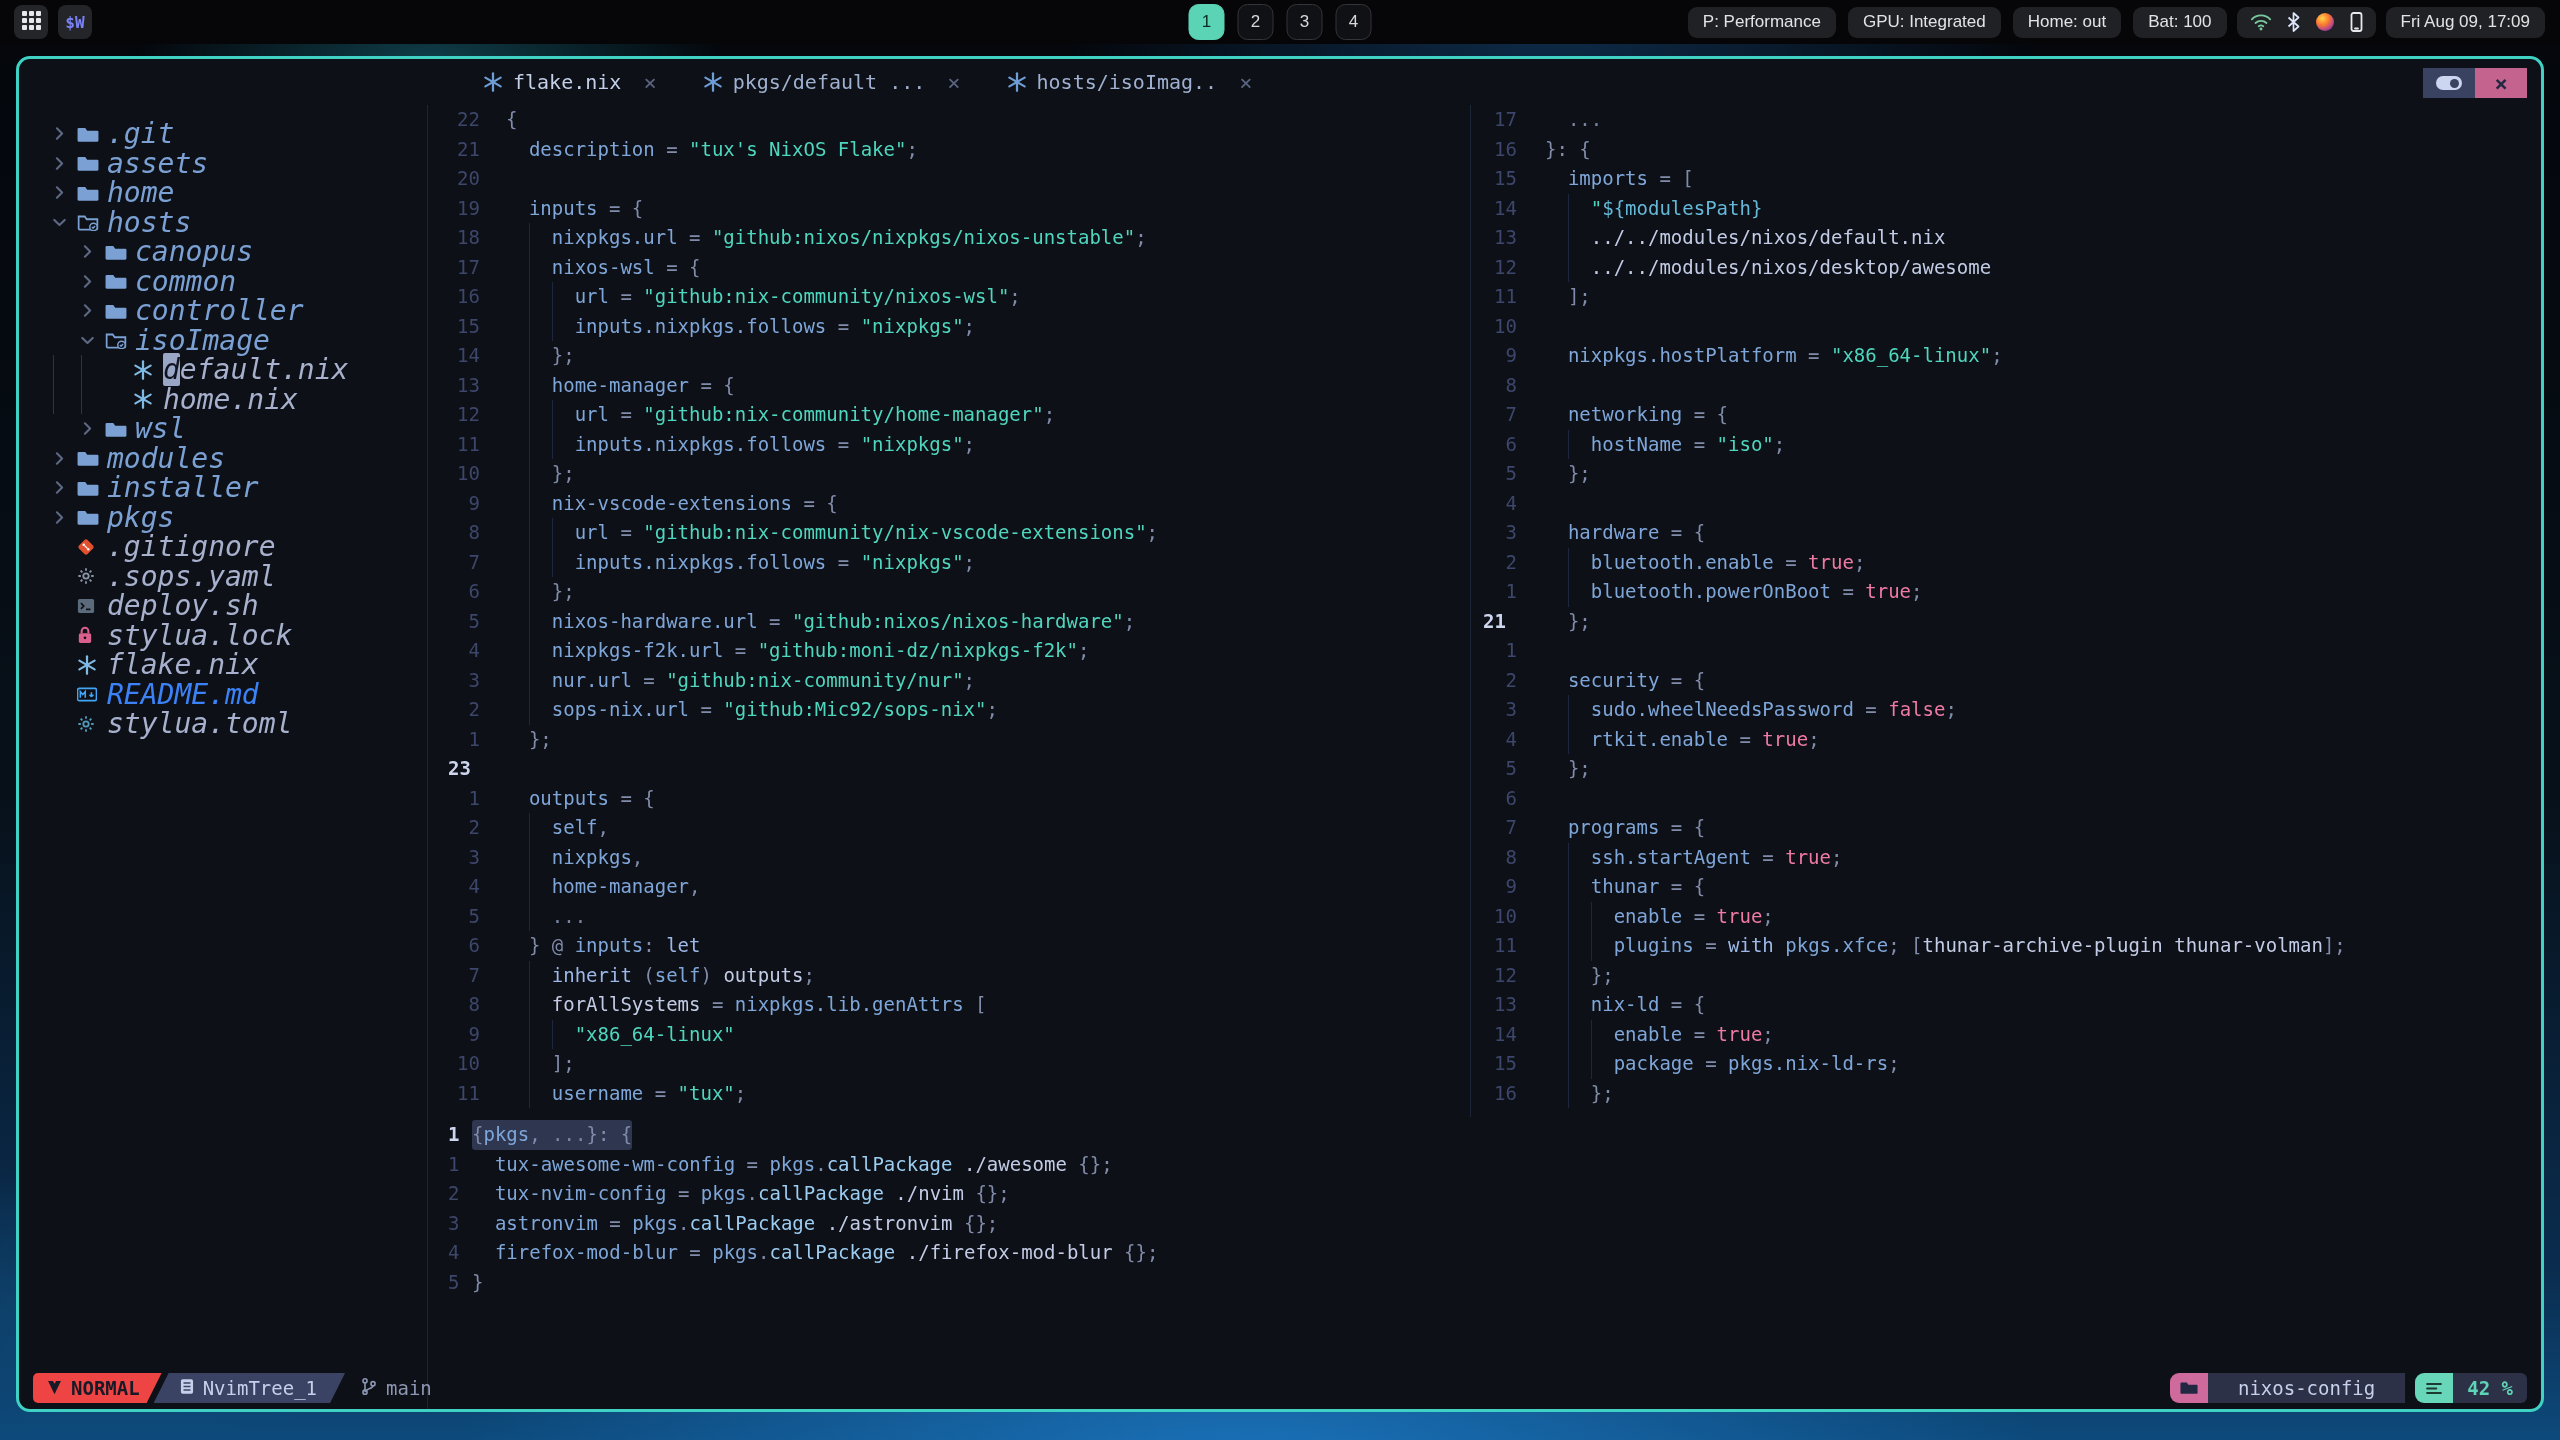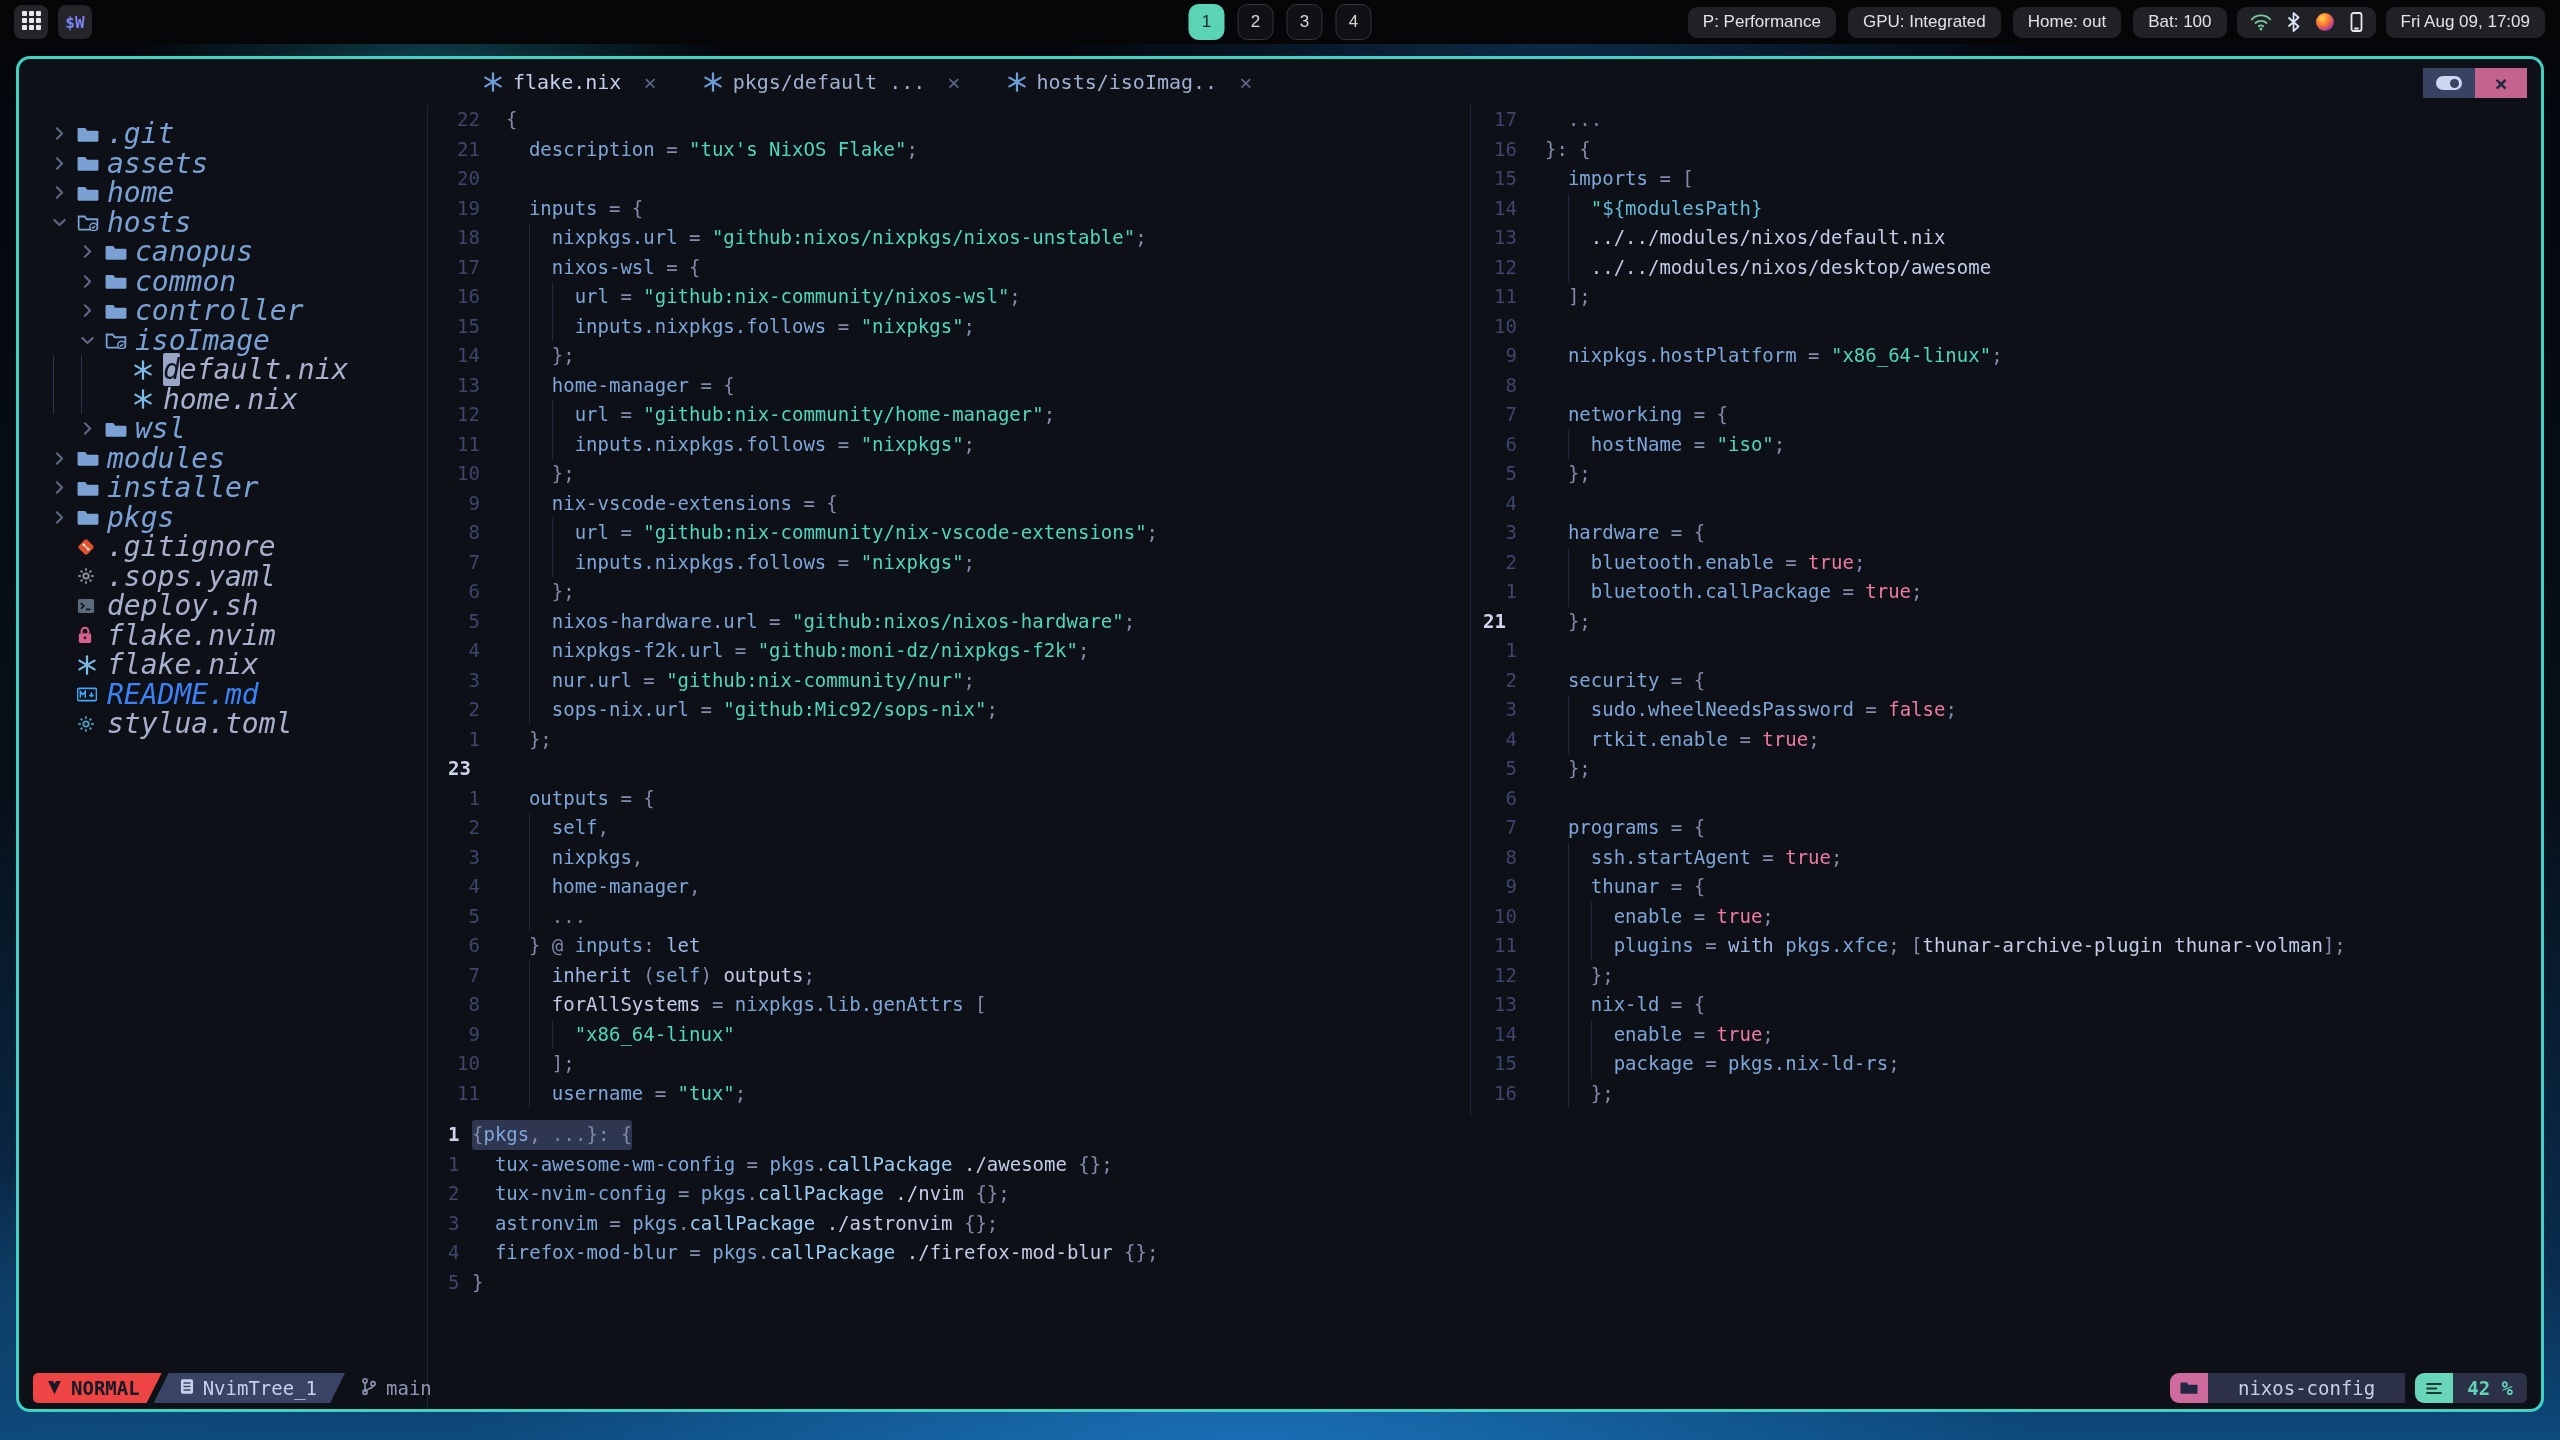--- a/index.html
+++ b/index.html
@@ -463,21 +463,21 @@
           </div>
           <div class="titem">
             <span class="chev"></span>
             <span class="ticon">
               <svg width="16" height="18" viewBox="0 0 14 16">
                 <rect x="1.5" y="6.5" width="11" height="8.5" rx="1.5" fill="#d95f8c"></rect>
                 <path d="M4 6.5V4.5a3 3 0 0 1 6 0v2" fill="none" stroke="#d95f8c" stroke-width="1.8"></path>
                 <circle cx="7" cy="10.5" r="1.2" fill="#0d1016"></circle>
               </svg>
             </span>
-            <span class="tlabel file">flake.nvim</span>
+            <span class="tlabel file">stylua.lock</span>
           </div>
           <div class="titem">
             <span class="chev"></span>
             <span class="ticon">
               <svg width="20" height="20" viewBox="0 0 16 16">
                 <g stroke="#7ebae4" stroke-width="1.8" stroke-linecap="round">
                   <line x1="8" y1="1" x2="8" y2="15"></line>
                   <line x1="1.9" y1="4.5" x2="14.1" y2="11.5"></line>
                   <line x1="14.1" y1="4.5" x2="1.9" y2="11.5"></line>
                 </g>
@@ -955,21 +955,21 @@
                 <span class="c-p"> = </span>
                 <span class="c-b">true</span>
                 <span class="c-p">;</span>
               </span>
             </div>
             <div class="row">
               <span class="gut">1</span>
               <span class="code">
                 <span class="iu"></span>
                 <span class="iu g"></span>
-                <span class="c-i">bluetooth.callPackage</span>
+                <span class="c-i">bluetooth.powerOnBoot</span>
                 <span class="c-p"> = </span>
                 <span class="c-b">true</span>
                 <span class="c-p">;</span>
               </span>
             </div>
             <div class="row">
               <span class="gut cur">21</span>
               <span class="code">
                 <span class="iu"></span>
                 <span class="c-p">};</span>

